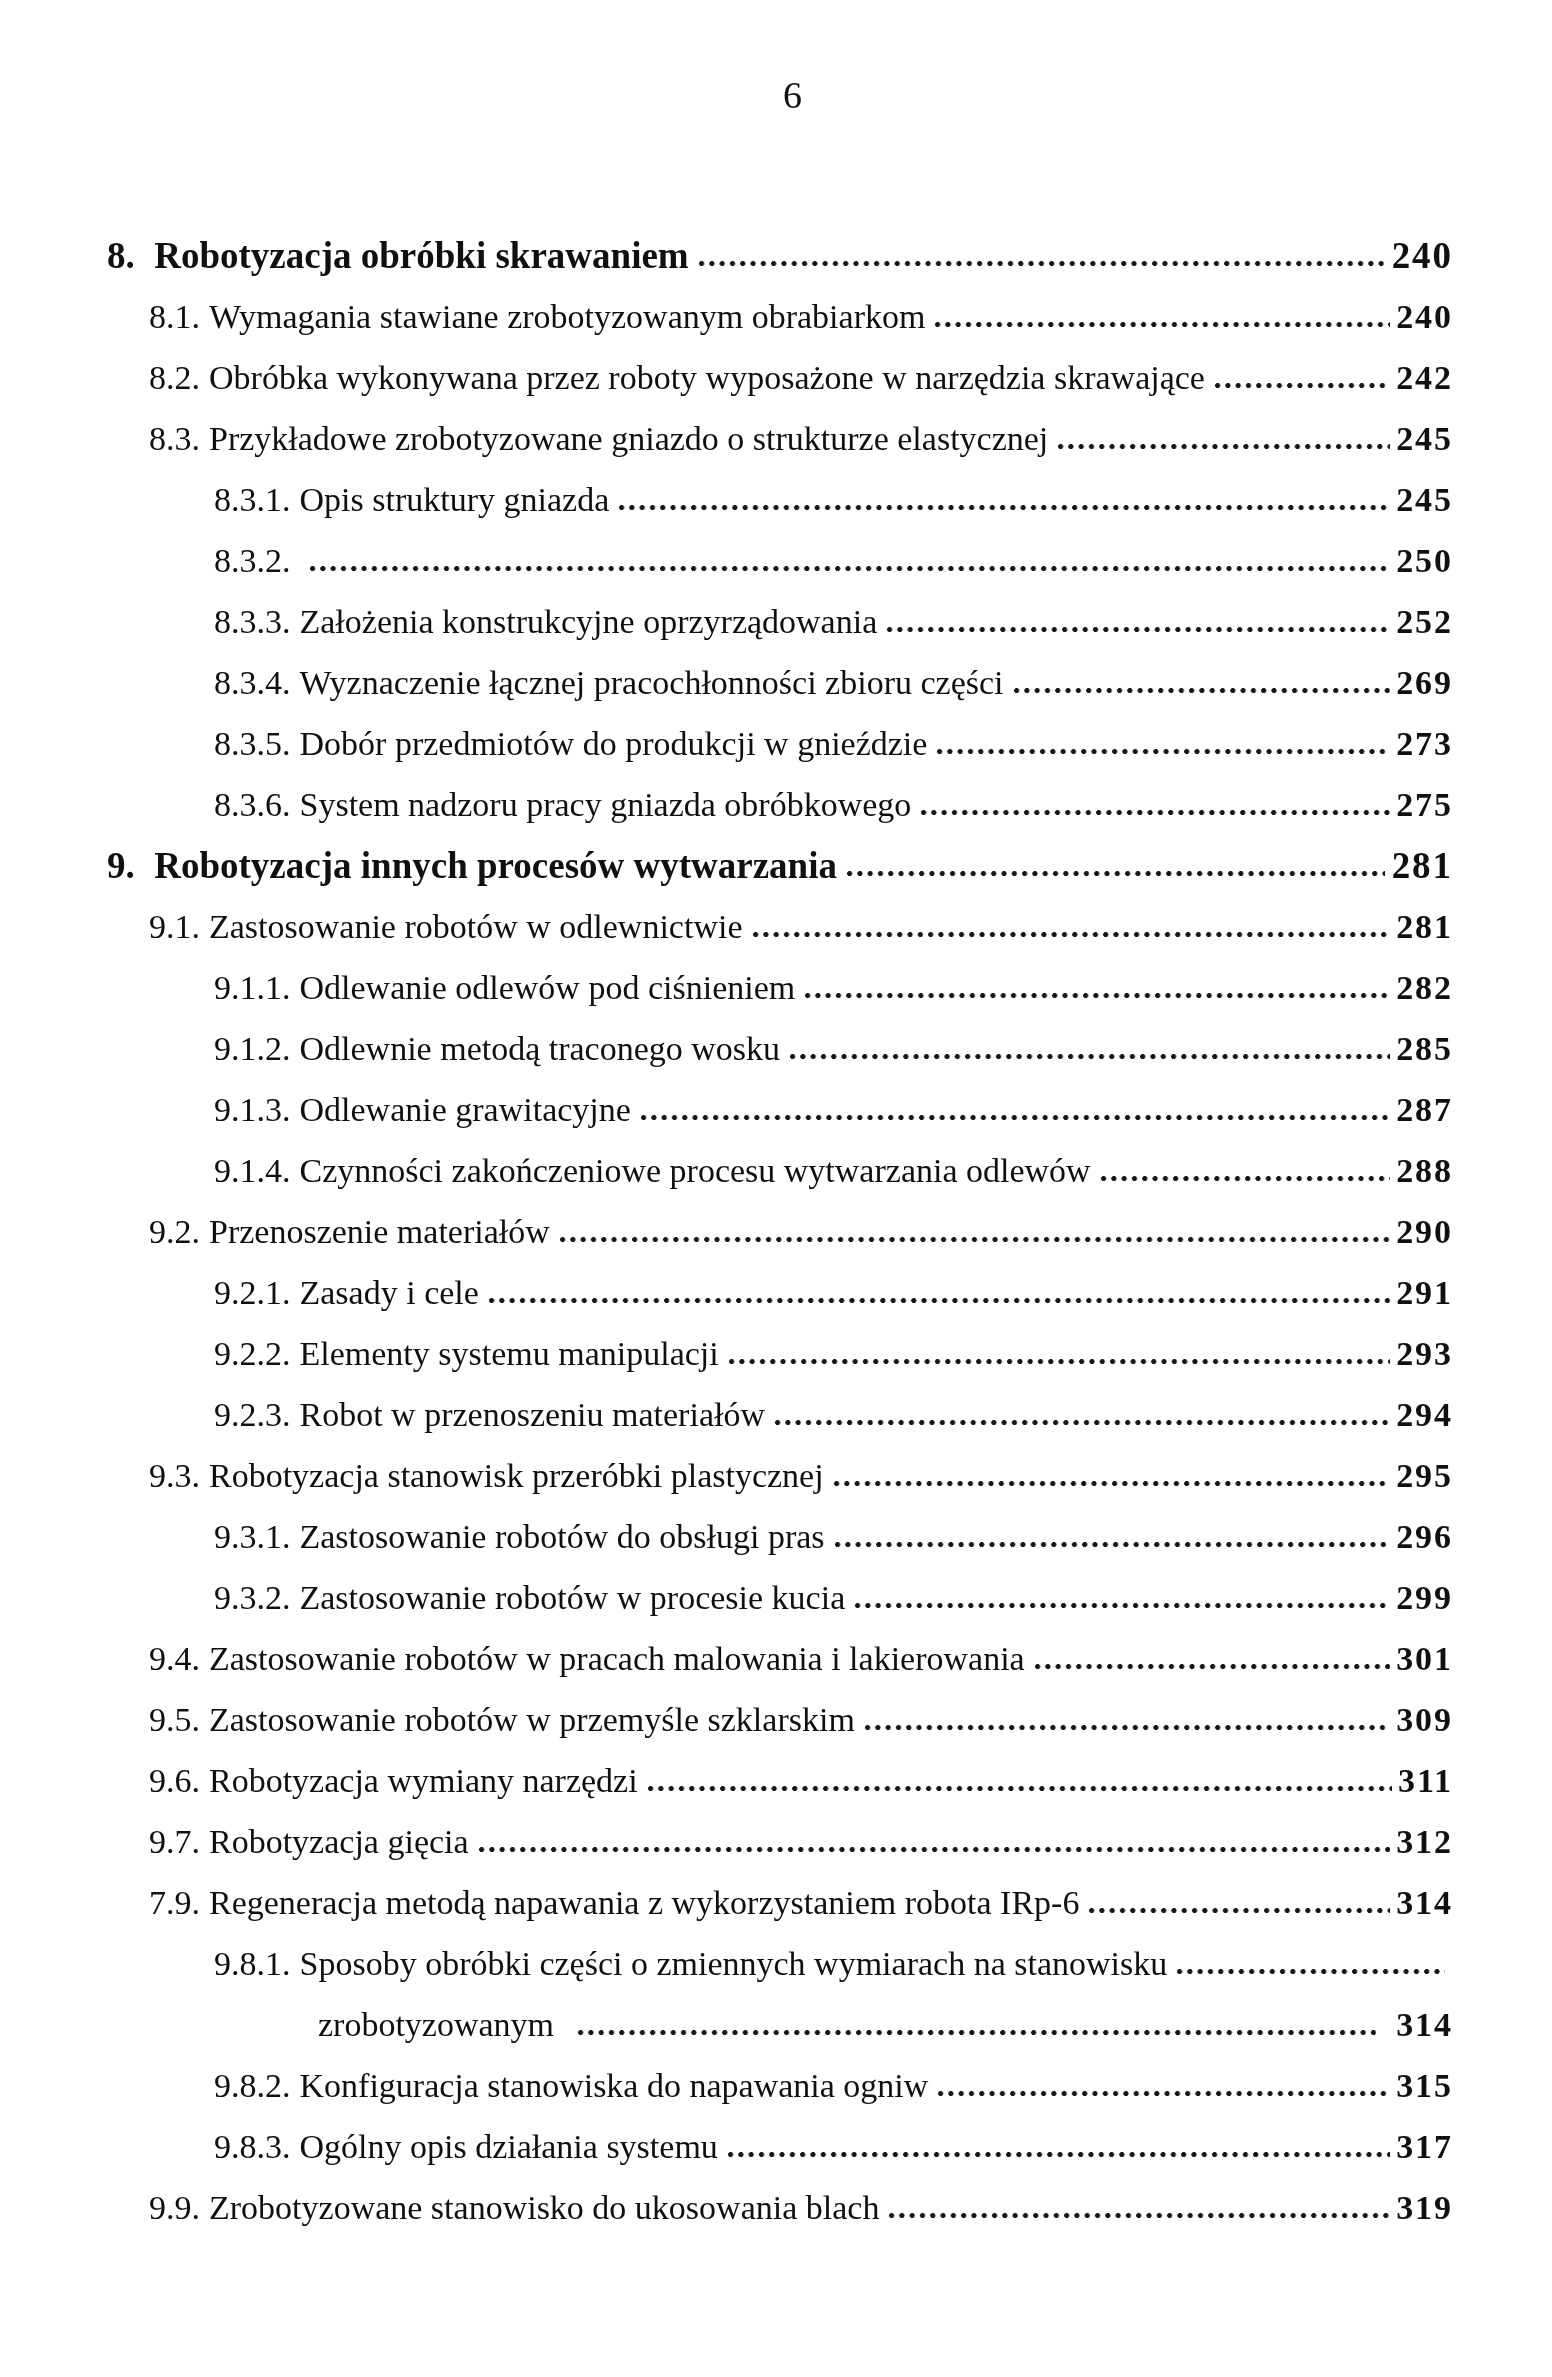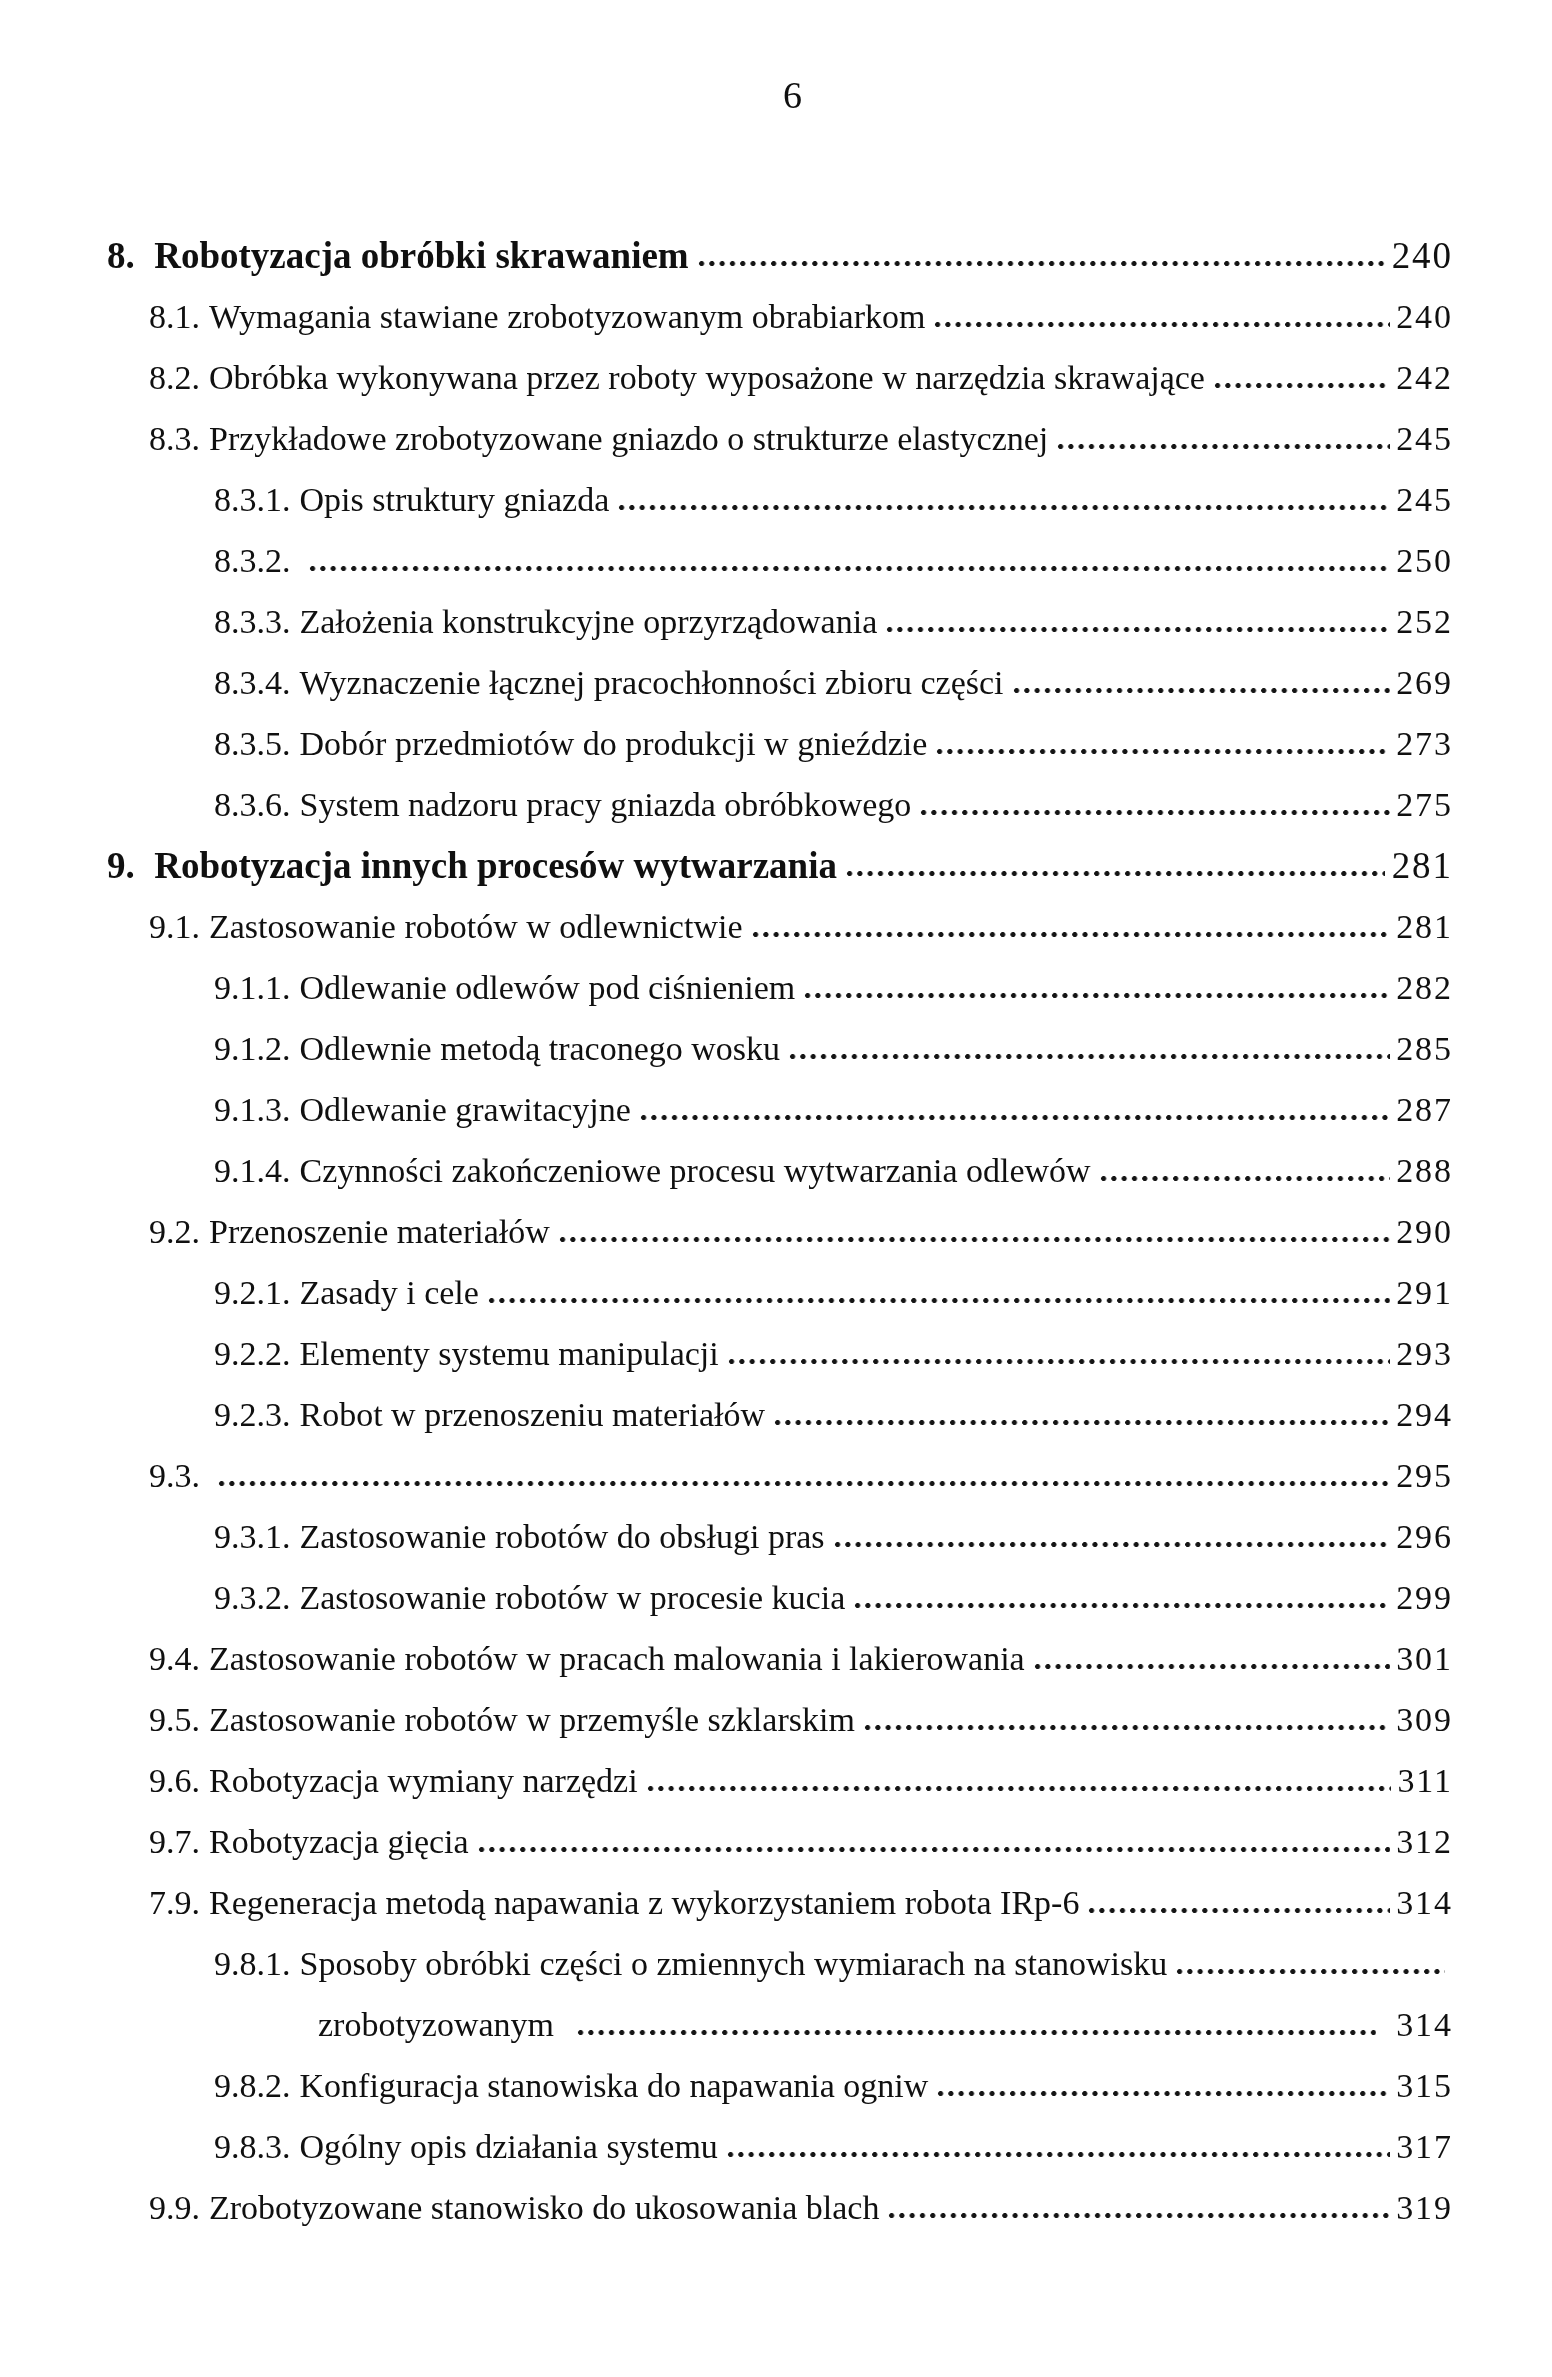--- a/index.html
+++ b/index.html
@@ -44,21 +44,21 @@
     height:7.1px;
     margin:0 6.5px 0 9px;
     position:relative;
     top:8.4px;
     background-image:radial-gradient(circle at 3.6px 3.6px,#141414 2.2px,transparent 2.9px);
     background-size:10.3px 7.1px;
     background-repeat:repeat-x;
     background-position:left center;
   }
   .pg{
-    font-weight:normal;
+    font-weight:bold;
     letter-spacing:1.9px;
     margin-right:-1.9px;
   }
 </style>
 </head>
 <body>
 
 <div class="page">
   <div class="page-num">6</div>
   <div class="toc" id="toc">
@@ -176,20 +176,21 @@
     <span class="pg">293</span>
   </div>
       <div class="row lvl2">
     <span class="num">9.2.3.</span>
     <span class="title">Robot w przenoszeniu materiałów</span>
     <span class="dots"></span>
     <span class="pg">294</span>
   </div>
       <div class="row lvl1">
     <span class="num">9.3.</span>
+    <span class="title">Robotyzacja stanowisk przeróbki plastycznej</span>
     <span class="dots"></span>
     <span class="pg">295</span>
   </div>
       <div class="row lvl2">
     <span class="num">9.3.1.</span>
     <span class="title">Zastosowanie robotów do obsługi pras</span>
     <span class="dots"></span>
     <span class="pg">296</span>
   </div>
       <div class="row lvl2">

